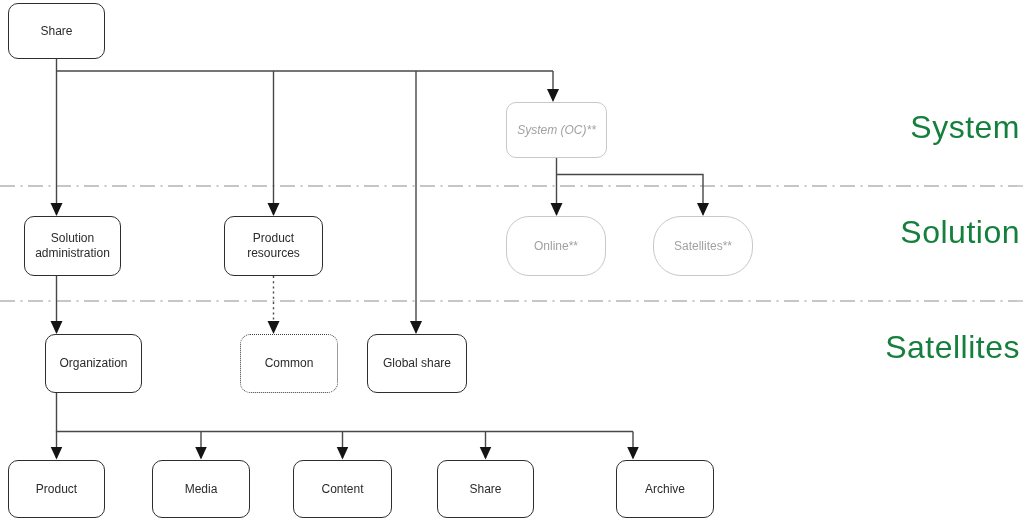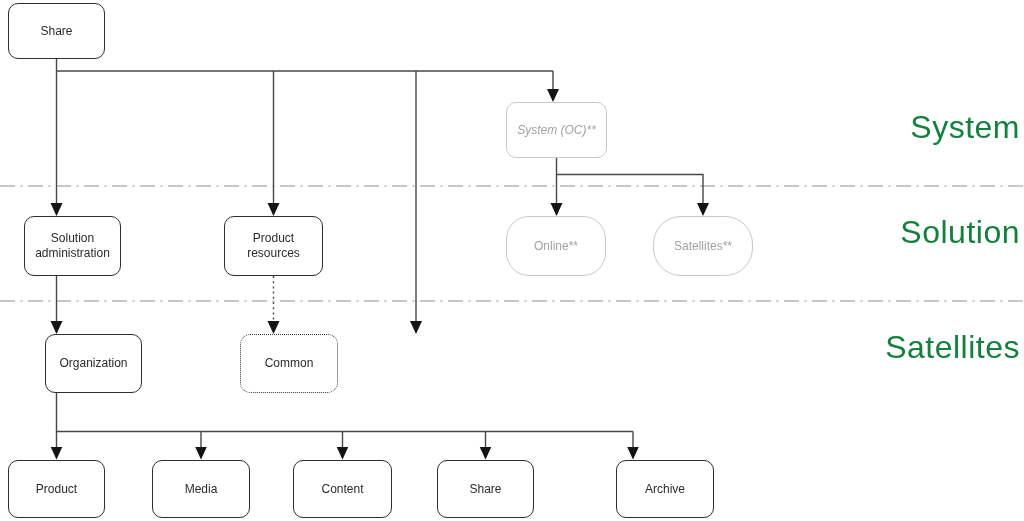--- a/index.html
+++ b/index.html
@@ -113,19 +113,20 @@
   <div class="zone-label" id="zone-production">Satellites</div>
 
   <div class="node" id="node-root">Share</div>
   <div class="node muted" id="node-system-oc">System (OC)**</div>
   <div class="node" id="node-solution-administration">Solution administration</div>
   <div class="node" id="node-common-resources">Product resources</div>
   <div class="node muted" id="node-online">Online**</div>
   <div class="node muted" id="node-satellites">Satellites**</div>
   <div class="node" id="node-organization">Organization</div>
   <div class="node dotted" id="node-common">Common</div>
+  <div class="node" id="node-global-share">Global share</div>
   <div class="node" id="node-product">Product</div>
   <div class="node" id="node-media">Media</div>
   <div class="node" id="node-content">Content</div>
   <div class="node" id="node-share">Share</div>
   <div class="node" id="node-archive">Archive</div>
 
 </div>
 
 </body></html>

